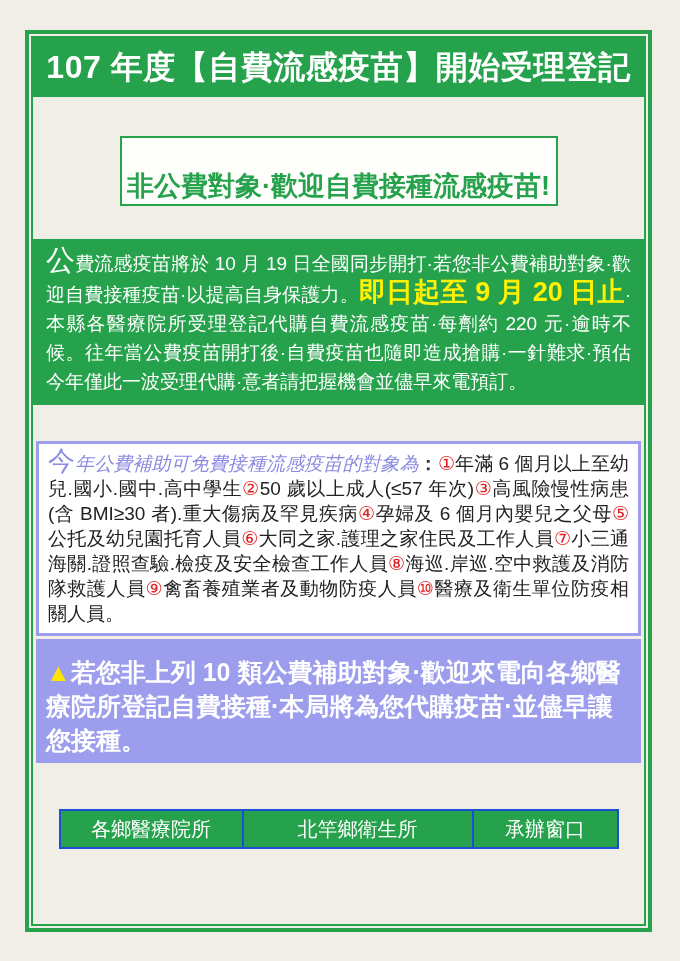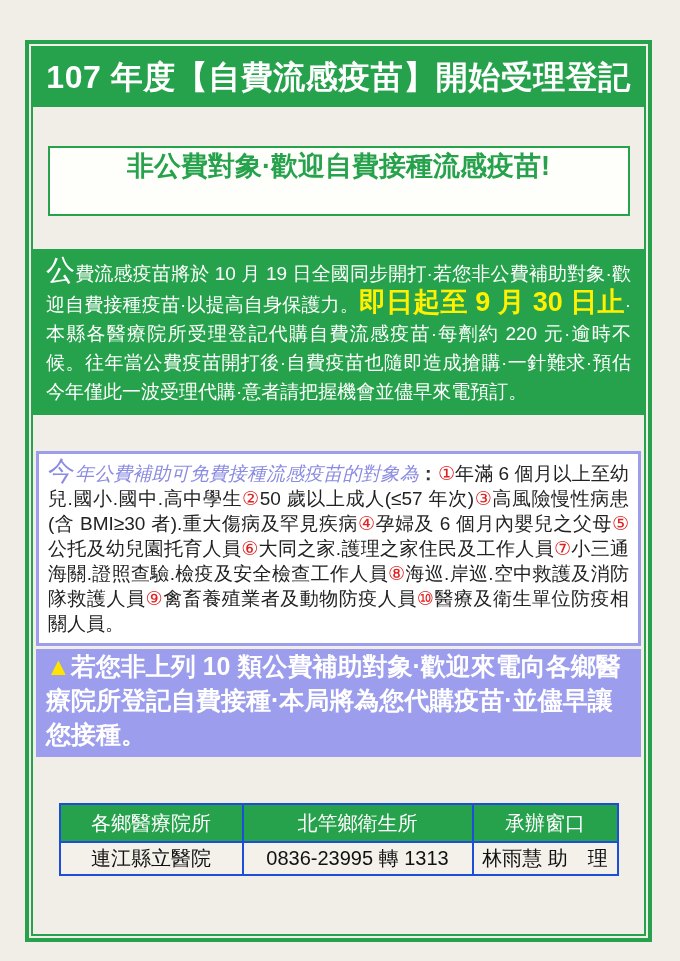--- a/index.html
+++ b/index.html
@@ -2,54 +2,54 @@
 <html><head>
 <meta charset="utf-8">
 <style>
   html,body{margin:0;padding:0;}
   body{
     width:680px;height:961px;background:#F1EEE7;position:relative;overflow:hidden;
     font-family:"Liberation Sans","DejaVu Sans",sans-serif;
     -webkit-font-smoothing:antialiased;
   }
   .frame{
-    position:absolute;left:25px;top:40px;width:627px;height:902px;
+    position:absolute;left:25px;top:30px;width:627px;height:902px;
     box-sizing:border-box;border:4px solid #27A24C;padding:2px;background:#F1EEE7;
   }
   .frame-inner{
     box-sizing:border-box;height:100%;border:2px solid #27A24C;background:#F1EEE7;overflow:hidden;
   }
   .banner{
     height:59px;background:#27A24C;color:#FFFFFF;font-size:32px;font-weight:bold;
     display:flex;align-items:center;justify-content:center;letter-spacing:0.5px;white-space:nowrap;
   }
   .title-box{
-    width:582px;height:70px;margin:39px auto 0;box-sizing:border-box;
+    width:438px;height:70px;margin:39px auto 0;box-sizing:border-box;
     background:#FEFEFB;border:2px solid #27A24C;
-    display:flex;align-items:flex-start;justify-content:center;
+    display:flex;align-items:flex-end;justify-content:center;
     color:#27A24C;font-size:27px;font-weight:bold;white-space:nowrap;
   }
   .intro{
     margin-top:33px;background:#27A24C;color:#FFFFFF;
     padding:7px 13px 9px;font-size:19px;line-height:29px;text-align:justify;
   }
   .intro .lead{font-size:29px;}
   .intro .deadline{color:#FFF100;font-size:27px;font-weight:bold;}
   .elig-box{
     margin:36px 3px 0;background:#FFFFFF;border:3px solid #9D9DEE;
     padding:5px 9px 7px;font-size:19px;line-height:25px;color:#222222;text-align:justify;
   }
   .elig-box p{margin:0;}
   .elig-lead{font-size:27px;color:#8B8BE2;}
   .elig-head{color:#8B8BE2;font-style:italic;}
   .elig-colon{color:#333;font-weight:bold;}
   .elig-num{color:#E02222;}
   .cta{
     margin:3px 3px 0;background:#9D9DEE;color:#FFFFFF;
-    font-size:25px;font-weight:bold;line-height:34px;padding:0 10px 6px;text-align:left;
+    font-size:25px;font-weight:bold;line-height:34px;padding:16px 10px 6px;text-align:left;
   }
   .cta .tri{color:#FFE400;}
   .reg-table{
     margin:46px auto 0;border-collapse:collapse;table-layout:fixed;
   }
   .reg-table th,.reg-table td{
     border:2px solid #1d4ed8;text-align:center;vertical-align:middle;padding:0;
   }
   .reg-table th{
     background:#27A24C;color:#FFFFFF;font-size:20px;font-weight:normal;height:36px;
@@ -69,21 +69,21 @@
 
     <div class="banner">
       <span>107 年度【自費流感疫苗】開始受理登記</span>
     </div>
 
     <div class="title-box">
       <span>非公費對象·歡迎自費接種流感疫苗!</span>
     </div>
 
     <div class="intro">
-      <span class="lead">公</span><span>費流感疫苗將於 10 月 19 日全國同步開打·若您非公費補助對象·歡迎自費接種疫苗·以提高自身保護力。</span><span class="deadline">即日起至 9 月 30 日止</span><span>·本縣各醫療院所受理登記代購自費流感疫苗·每劑約 220 元·逾時不候。往年當公費疫苗開打後·自費疫苗也隨即造成搶購·一針難求·預估今年僅此一波受理代購·意者請把握機會並儘早來電預訂。</span>
+      <span class="lead">公</span><span>費流感疫苗將於 10 月 19 日全國同步開打·若您非公費補助對象·歡迎自費接種疫苗·以提高自身保護力。</span><span class="deadline">即日起至 9 月 20 日止</span><span>·本縣各醫療院所受理登記代購自費流感疫苗·每劑約 220 元·逾時不候。往年當公費疫苗開打後·自費疫苗也隨即造成搶購·一針難求·預估今年僅此一波受理代購·意者請把握機會並儘早來電預訂。</span>
     </div>
 
     <div class="elig-box">
       <p><span class="elig-lead">今</span><span class="elig-head">年公費補助可免費接種流感疫苗的對象為</span><span class="elig-colon">：</span><span id="elig-items"><span class="elig-num">①</span><span>年滿 6 個月以上至幼兒.國小.國中.高中學生</span><span class="elig-num">②</span><span>50 歲以上成人(≤57 年次)</span><span class="elig-num">③</span><span>高風險慢性病患(含 BMI≥30 者).重大傷病及罕見疾病</span><span class="elig-num">④</span><span>孕婦及 6 個月內嬰兒之父母</span><span class="elig-num">⑤</span><span>公托及幼兒園托育人員</span><span class="elig-num">⑥</span><span>大同之家.護理之家住民及工作人員</span><span class="elig-num">⑦</span><span>小三通海關.證照查驗.檢疫及安全檢查工作人員</span><span class="elig-num">⑧</span><span>海巡.岸巡.空中救護及消防隊救護人員</span><span class="elig-num">⑨</span><span>禽畜養殖業者及動物防疫人員</span><span class="elig-num">⑩</span><span>醫療及衛生單位防疫相關人員。</span></span></p>
     </div>
 
     <div class="cta">
       <span class="tri">▲</span><span>若您非上列 10 類公費補助對象·歡迎來電向各鄉醫療院所登記自費接種·本局將為您代購疫苗·並儘早讓您接種。</span>
     </div>
 
@@ -94,22 +94,17 @@
           <col class="col-contact">
       </colgroup>
       <thead>
         <tr id="table-head-row">
             <th>各鄉醫療院所</th>
             <th>北竿鄉衛生所</th>
             <th>承辦窗口</th>
           </tr>
       </thead>
       <tbody id="table-body">
-          <tr class="row-odd">
-            <td>連江縣立醫院</td>
-            <td>0836-23995 轉 1313</td>
-            <td>林雨慧 助　理</td>
-          </tr>
         </tbody>
     </table>
 
   </div>
 </div>
 
 </body></html>

